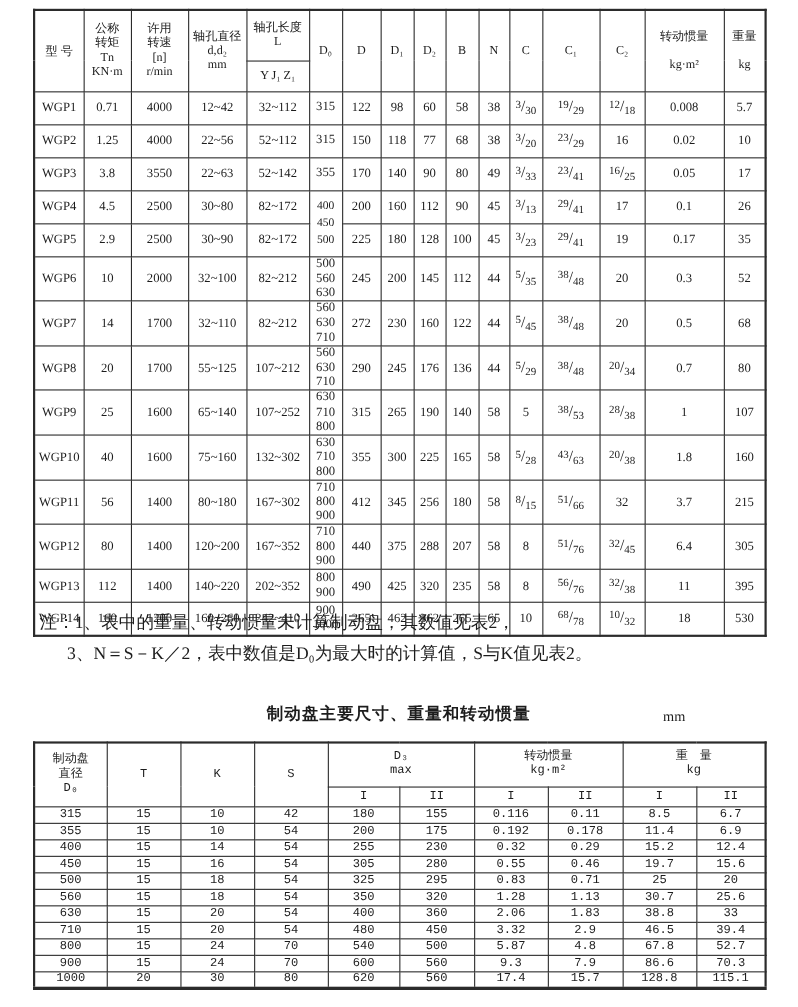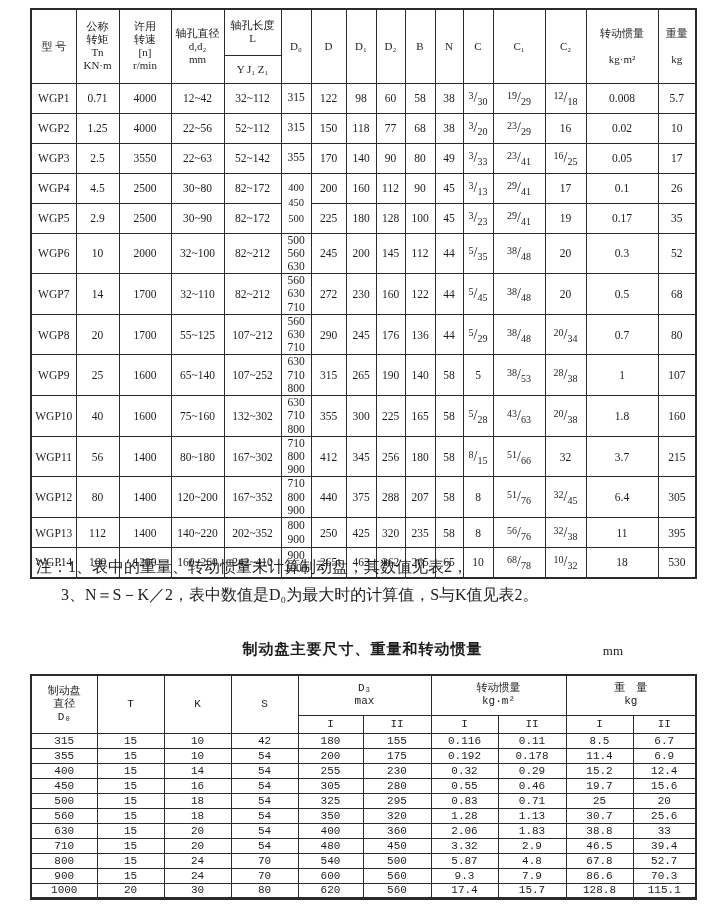--- a/index.html
+++ b/index.html
@@ -134,21 +134,21 @@
           <td>68</td>
           <td>38</td>
           <td><span class="fx"><i>3</i><b>/</b><i class="d">20</i></span></td>
           <td><span class="fx"><i>23</i><b>/</b><i class="d">29</i></span></td>
           <td>16</td>
           <td>0.02</td>
           <td>10</td>
         </tr>
         <tr>
           <td>WGP3</td>
-          <td>2.5</td>
+          <td>3.8</td>
           <td>3550</td>
           <td>22~63</td>
           <td>52~142</td>
           <td class="ml">355</td>
           <td>170</td>
           <td>140</td>
           <td>90</td>
           <td>80</td>
           <td>49</td>
           <td><span class="fx"><i>3</i><b>/</b><i class="d">33</i></span></td>
@@ -318,21 +318,21 @@
           <td>6.4</td>
           <td>305</td>
         </tr>
         <tr>
           <td>WGP13</td>
           <td>112</td>
           <td>1400</td>
           <td>140~220</td>
           <td>202~352</td>
           <td class="ml">800<br>900</td>
-          <td>250</td>
+          <td>490</td>
           <td>425</td>
           <td>320</td>
           <td>235</td>
           <td>58</td>
           <td>8</td>
           <td><span class="fx"><i>56</i><b>/</b><i class="d">76</i></span></td>
           <td><span class="fx"><i>32</i><b>/</b><i class="d">38</i></span></td>
           <td>11</td>
           <td>395</td>
         </tr>

